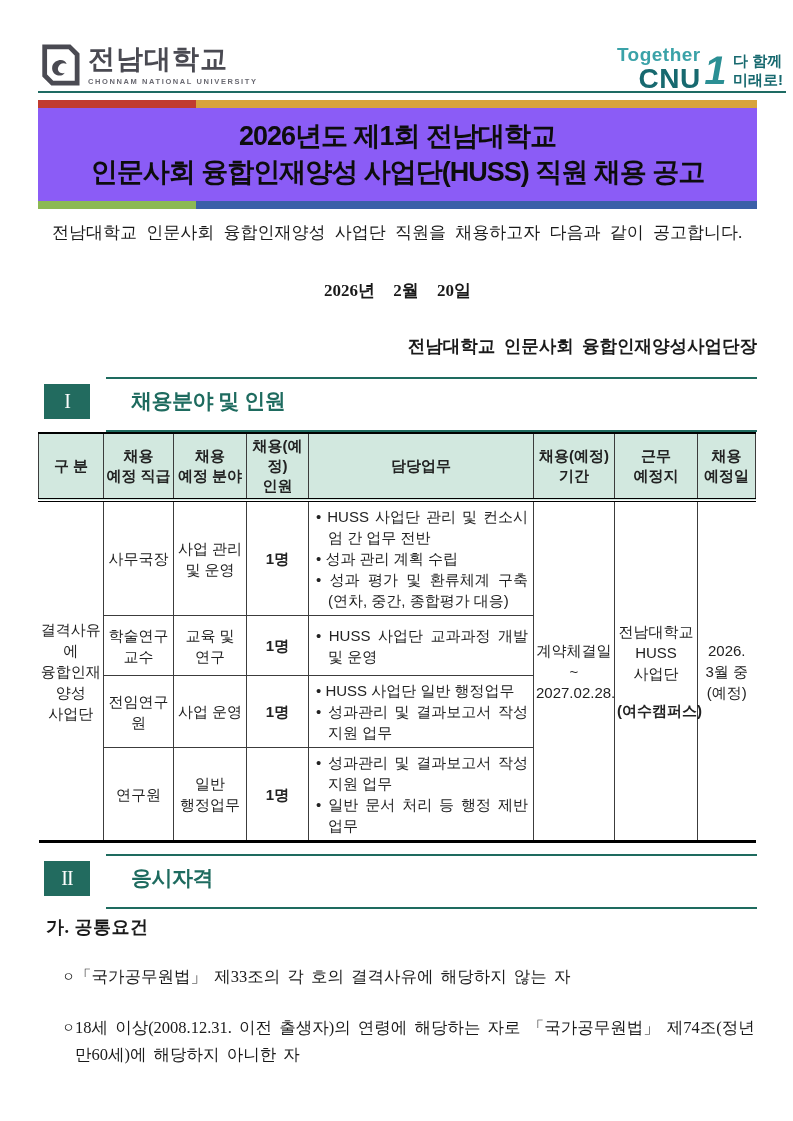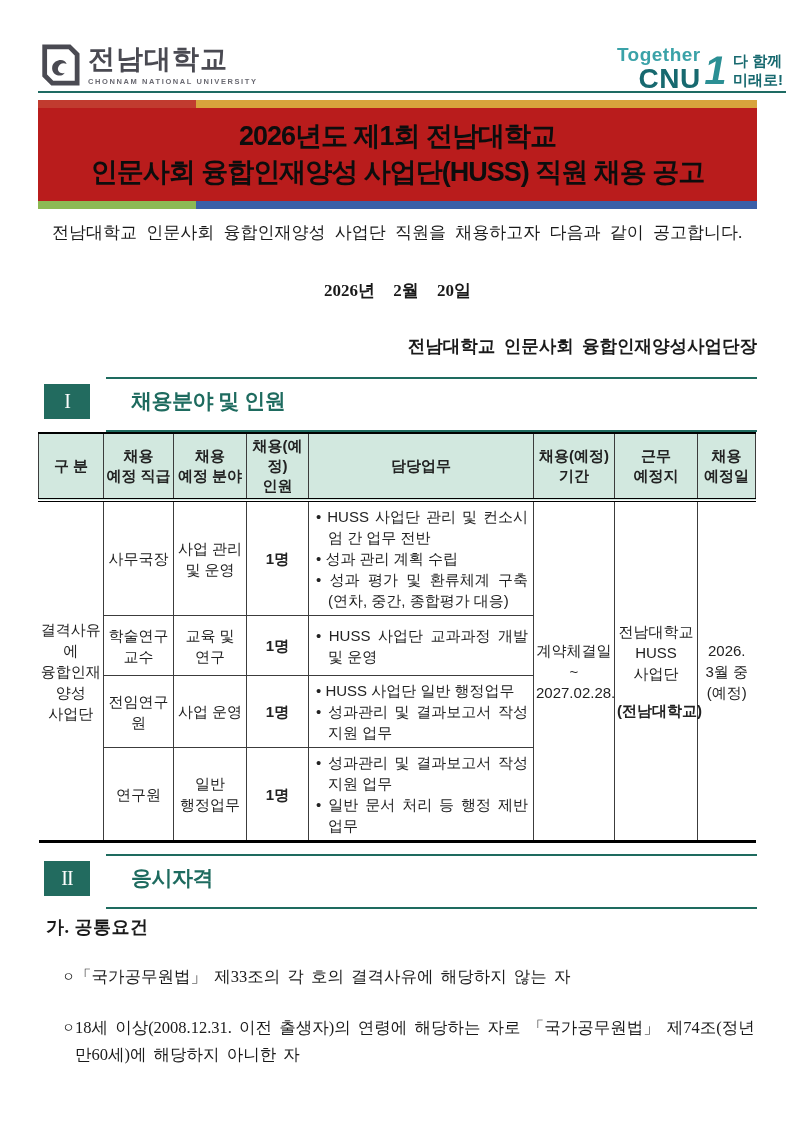--- a/index.html
+++ b/index.html
@@ -32,21 +32,21 @@
     font-size:15px; line-height:19px; color:#17696f; }
   .header-rule { position:absolute; left:38px; top:91px; width:748px; height:2px;
     background:#1e6b63; }
   
   .banner { position:absolute; left:38px; top:100px; width:719px; }
   .bar { height:8px; display:flex; }
   .bar .seg-a { width:22%; height:100%; }
   .bar .seg-b { width:78%; height:100%; }
   .bar-top .seg-a { background:#c13b2f; } .bar-top .seg-b { background:#d8a33c; }
   .bar-bottom .seg-a { background:#8cb954; } .bar-bottom .seg-b { background:#3a5fa8; }
-  .banner-body { background:#b91c1c; padding:10px 0 11px 0; text-align:center; }
+  .banner-body { background:#8b5cf6; padding:10px 0 11px 0; text-align:center; }
   .banner-line { font-family:"Liberation Sans", sans-serif; font-weight:800;
     font-size:27px; line-height:36px; color:#0d0d0d; letter-spacing:-1px; }
   
   .intro-par { position:absolute; left:38px; top:220px; width:719px;
     font-size:17px; line-height:26px; text-indent:14px; word-spacing:5px; }
   .date-line { position:absolute; left:38px; top:279px; width:719px;
     text-align:center; font-size:17px; font-weight:700; word-spacing:14px; }
   .signature { position:absolute; left:38px; top:334px; width:719px;
     text-align:right; font-size:17.5px; font-weight:700; word-spacing:4px; }
   
@@ -188,21 +188,21 @@
             <div class="duty">성과 관리 계획 수립</div>
             <div class="duty">성과 평가 및 환류체계 구축 (연차, 중간, 종합평가 대응)</div>
           </td>
           <td rowspan="4">계약체결일
 ~
 2027.02.28.</td>
           <td rowspan="4">
             <span>전남대학교
 HUSS
 사업단</span>
-            <span class="campus">(전남대학교)</span>
+            <span class="campus">(여수캠퍼스)</span>
           </td>
           <td class="open-right" rowspan="4">2026.
 3월 중
 (예정)</td>
         </tr>
         <tr class="r2">
           <td>학술연구
 교수</td>
           <td>교육 및
 연구</td>

